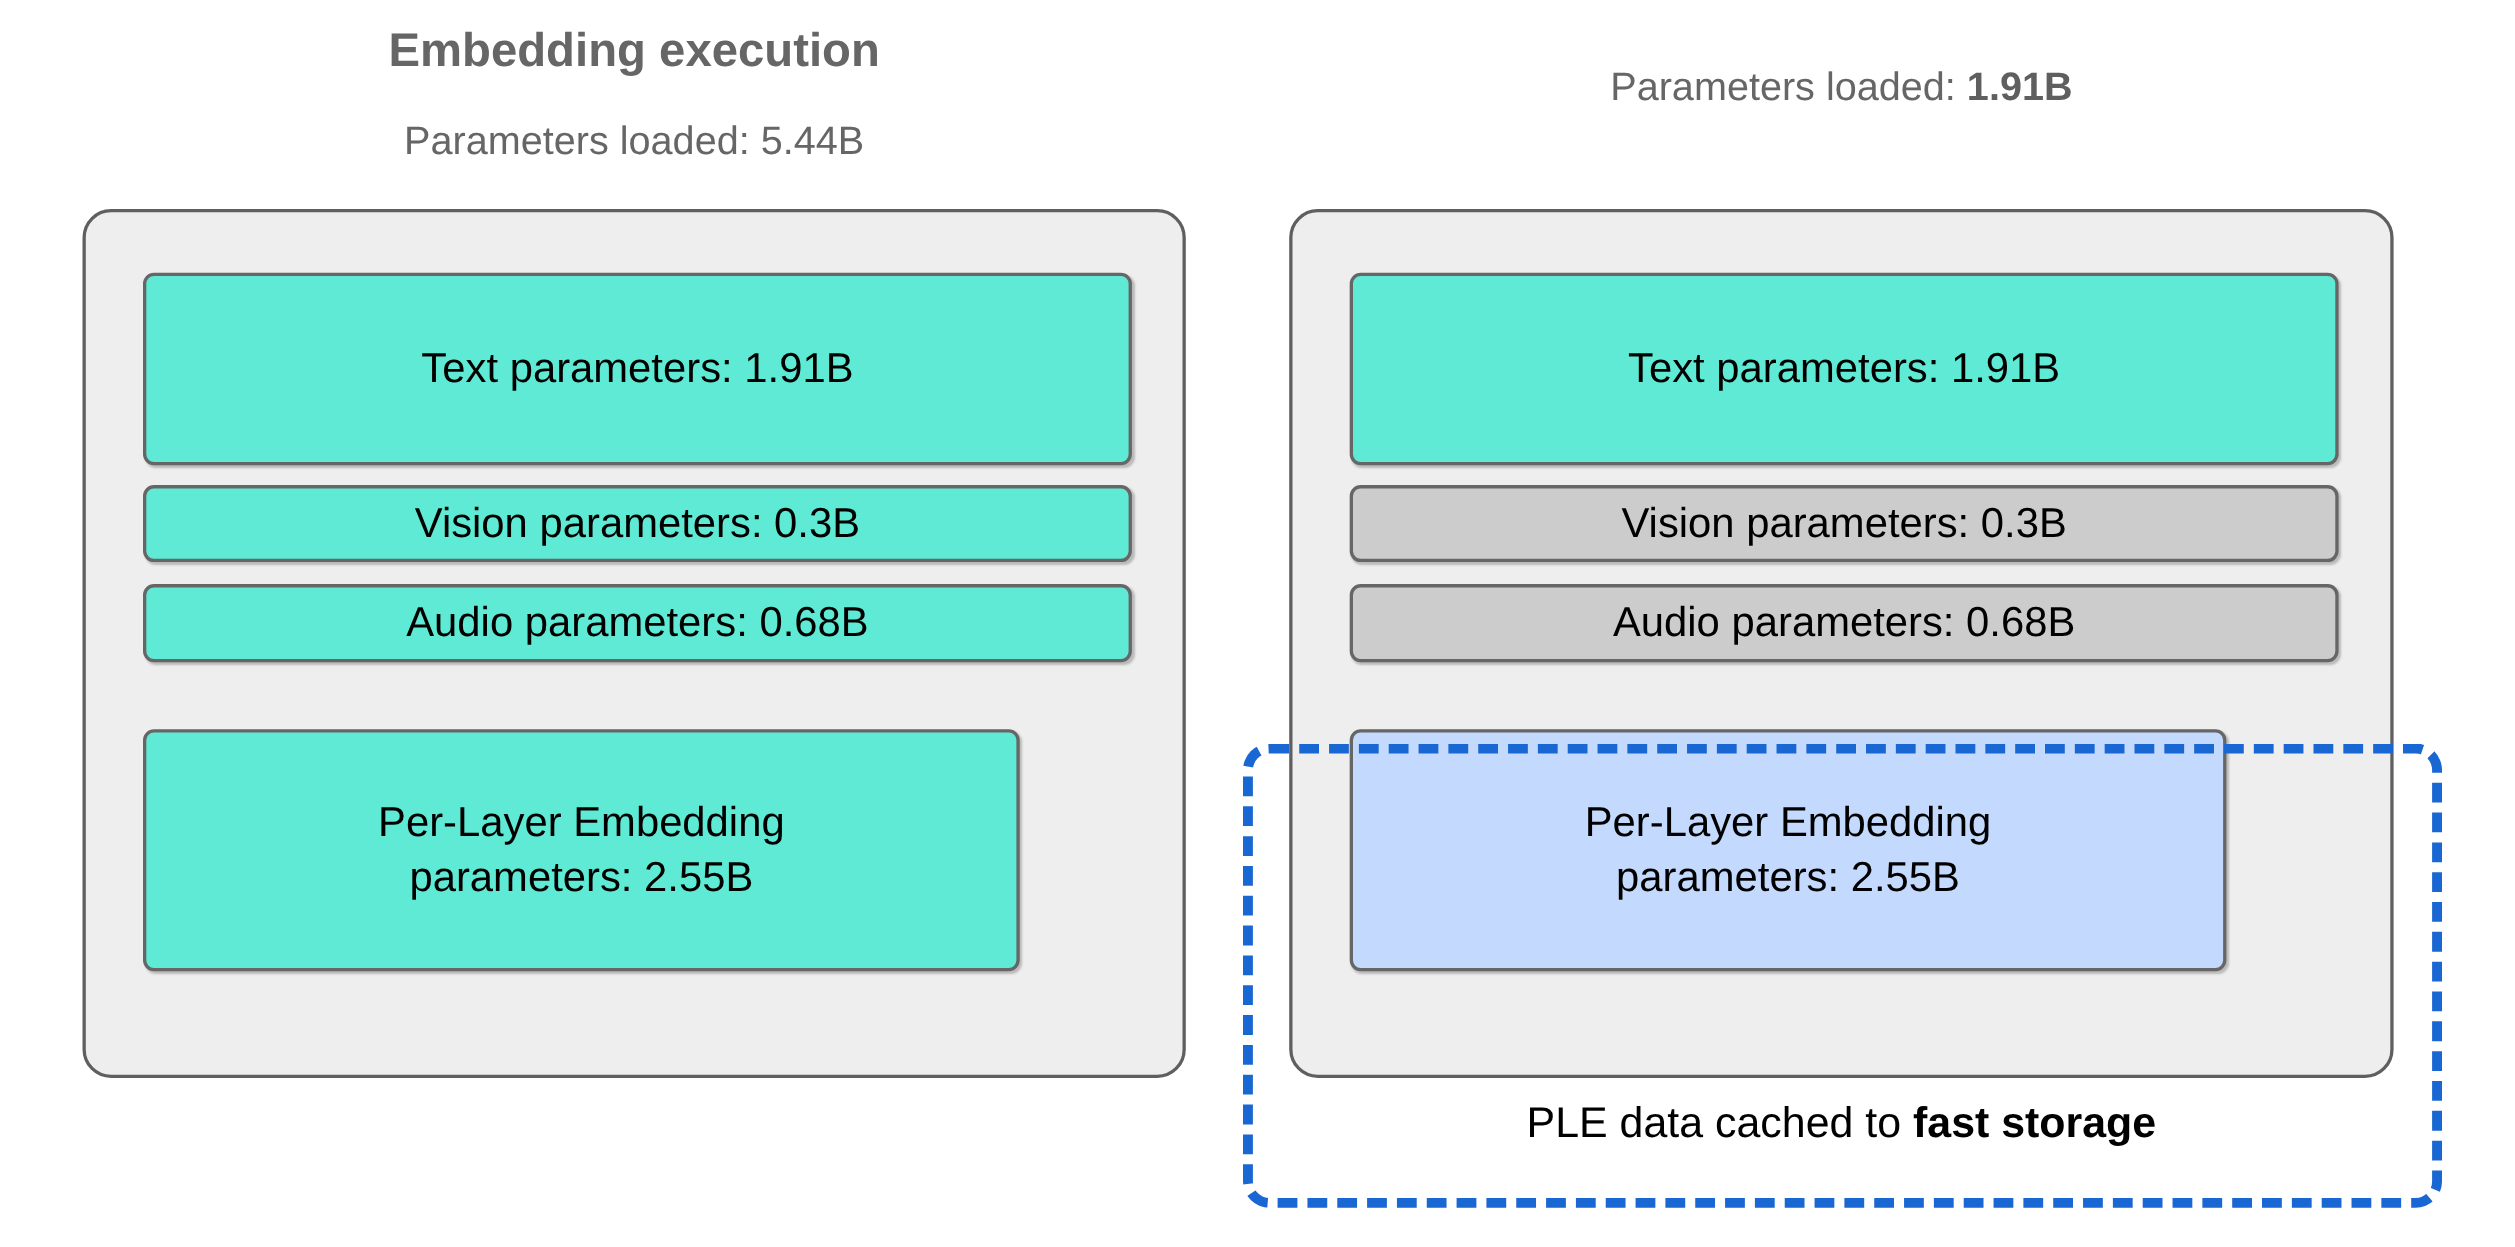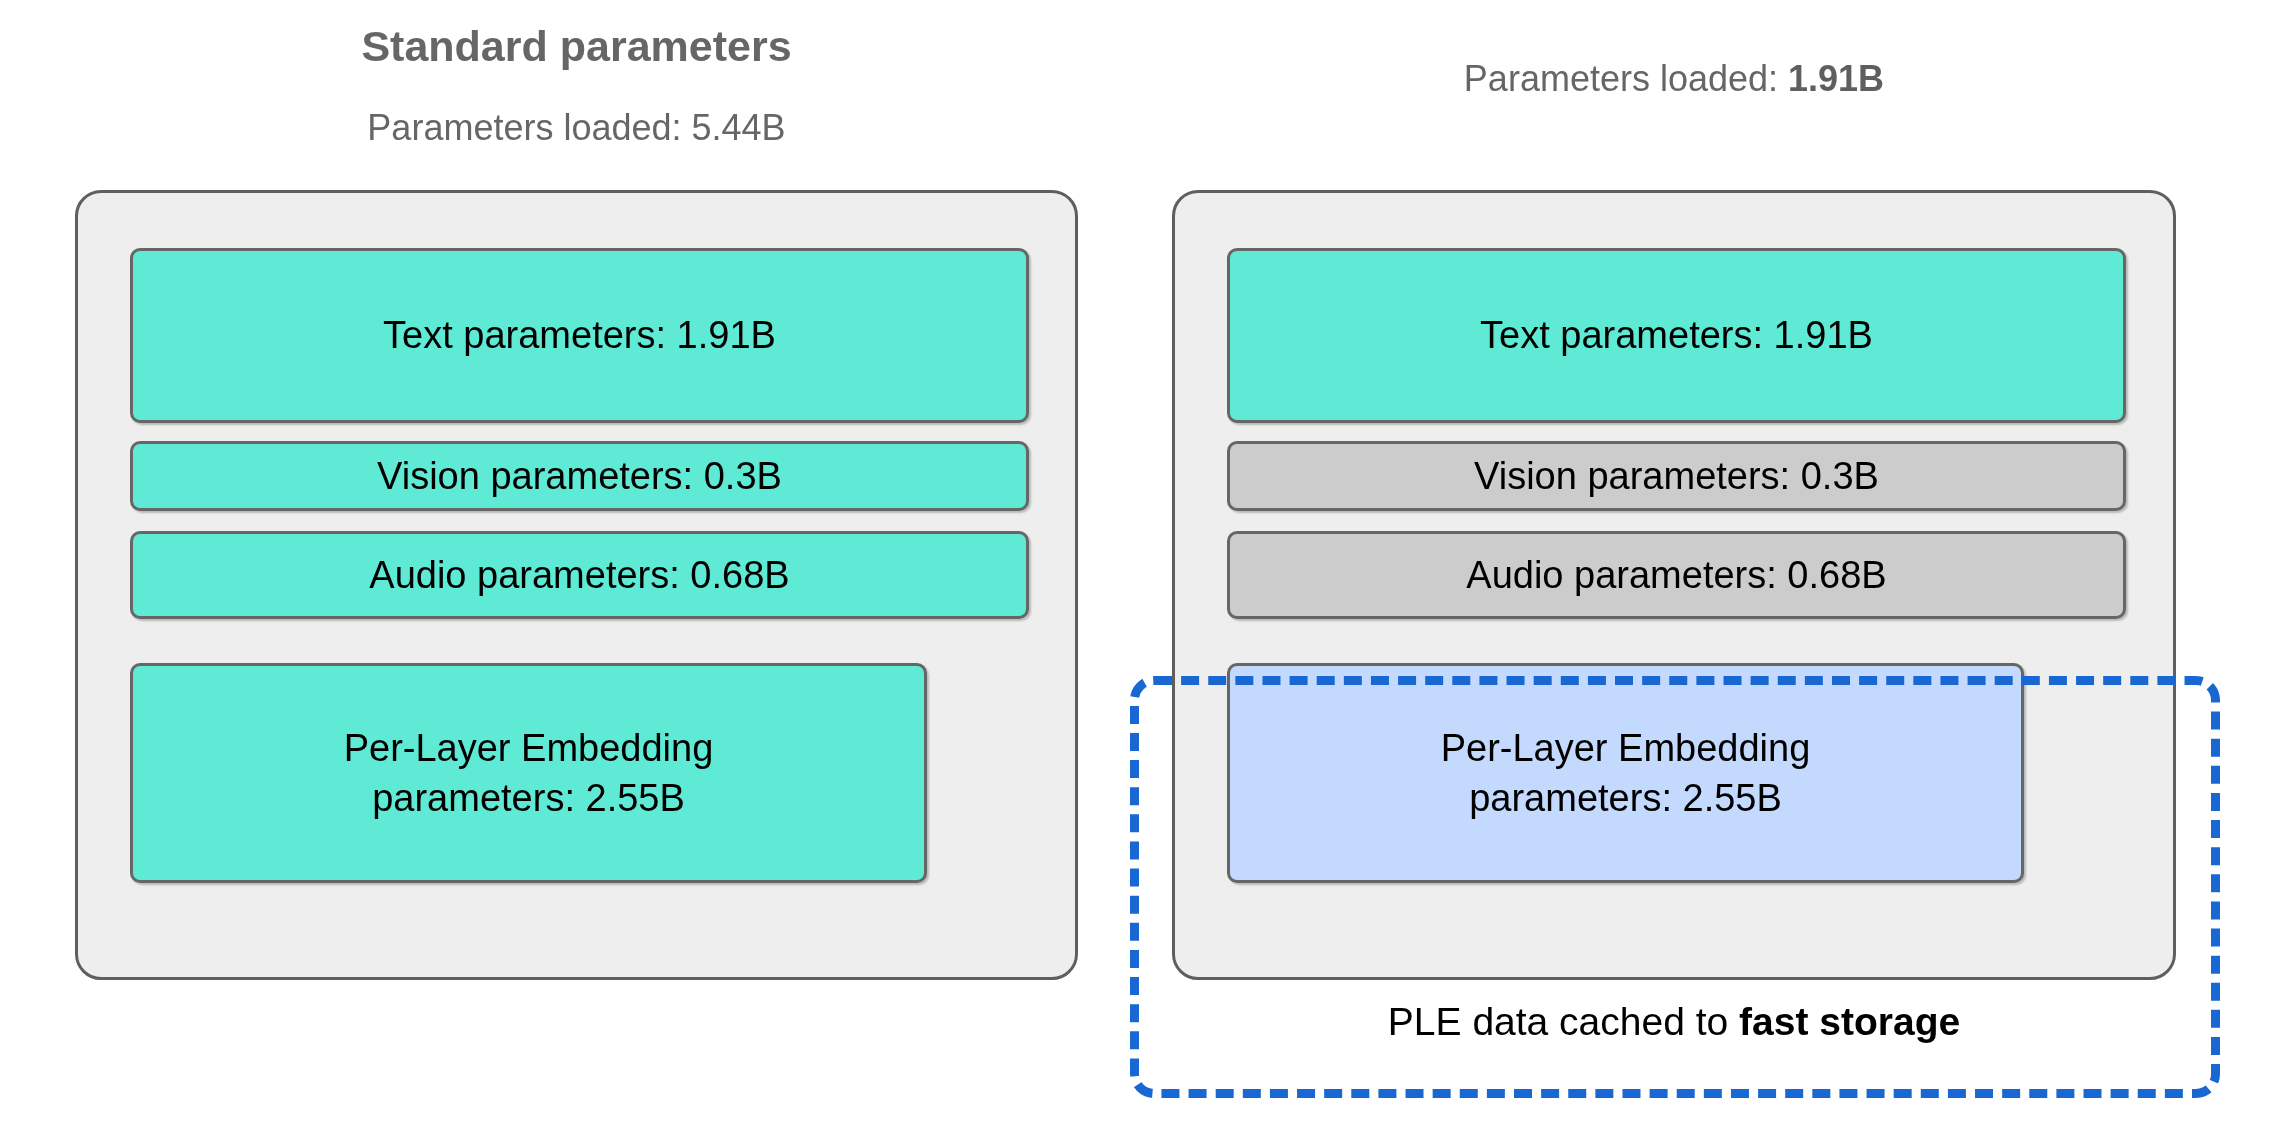--- a/index.html
+++ b/index.html
@@ -73,21 +73,21 @@
     line-height: 1.32;
     box-shadow: 2px 2px 2px rgba(0,0,0,0.22);
   }
   .block.blue  { background: #5eead4; }
   .block.gray  { background: #cccccc; }
   .block.light { background: #c3d9fd; }
 
   
   .b-text   { left: 52px; top: 55px;  width: 899px; height: 175px; }
   .b-vision { left: 52px; top: 248px; width: 899px; height: 70px;  }
-  .b-audio  { left: 52px; top: 338px; width: 899px; height: 88px; }
+  .b-audio  { left: 52px; top: 338px; width: 899px; height: 71px; }
   .b-ple    { left: 52px; top: 470px; width: 797px; height: 220px; }
 
   
   #cache-region {
     position: absolute;
     left: 1130px;
     top: 676px;
     width: 1090px;
     height: 422px;
     box-sizing: border-box;
@@ -110,21 +110,21 @@
     z-index: 3;
   }
   #cache-caption b { font-weight: bold; }
 </style>
 </head>
 <body>
 
 <div class="stage">
 
   <div class="col-header" id="header-left">
-    <div class="col-title">Standard parameters</div>
+    <div class="col-title">Embedding execution</div>
     <div class="col-sub"><span>Parameters loaded: </span><span>5.44B</span></div>
   </div>
 
   <div class="col-header" id="header-right">
     <div class="col-sub"><span>Parameters loaded: </span><b>1.91B</b></div>
   </div>
 
   <div class="panel" id="panel-left">
     <div class="block blue b-text">
       <span>Text parameters: 1.91B</span>

